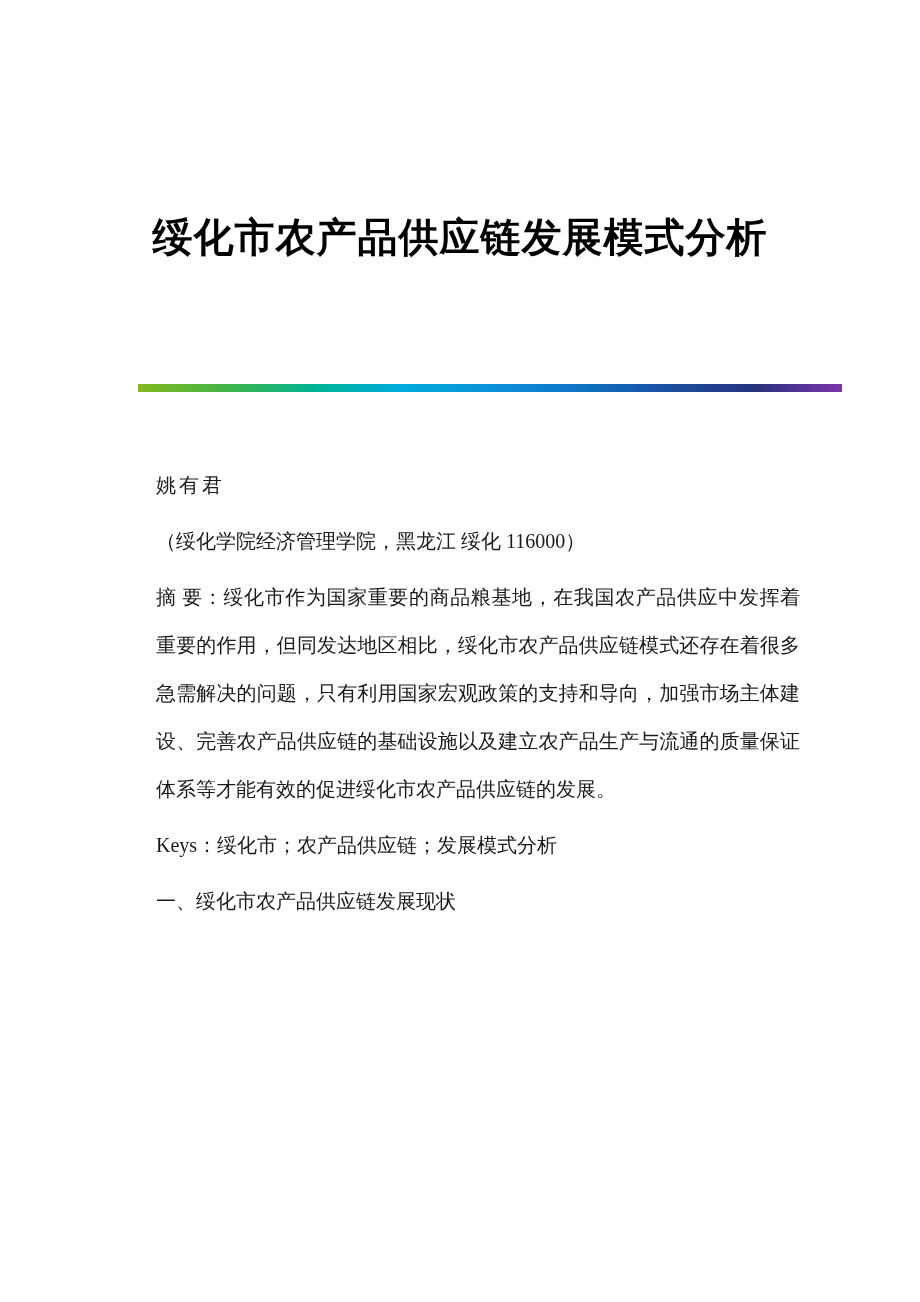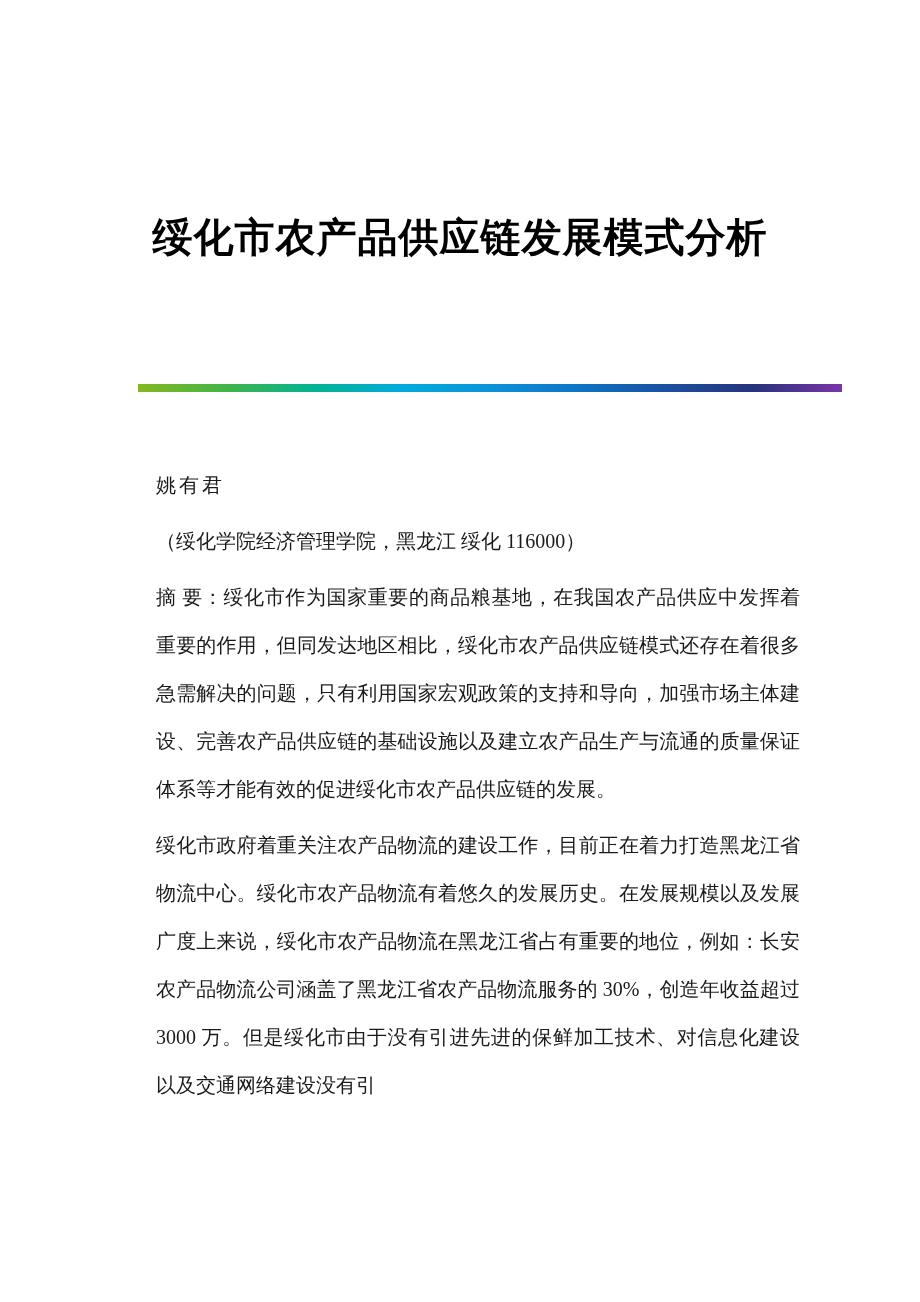--- a/index.html
+++ b/index.html
@@ -58,18 +58,19 @@
   <div class="divider" id="gradient-divider" style="background: linear-gradient(to right, rgb(132, 184, 30), rgb(66, 180, 72), rgb(0, 179, 148), rgb(0, 171, 220), rgb(12, 146, 216), rgb(13, 116, 196), rgb(26, 80, 160), rgb(39, 51, 124), rgb(123, 52, 170));"></div>
 
   <div class="content">
 
     <p class="author">姚有君</p>
 
     <p>（绥化学院经济管理学院，黑龙江 绥化 116000）</p>
 
     <p>摘 要：绥化市作为国家重要的商品粮基地，在我国农产品供应中发挥着重要的作用，但同发达地区相比，绥化市农产品供应链模式还存在着很多急需解决的问题，只有利用国家宏观政策的支持和导向，加强市场主体建设、完善农产品供应链的基础设施以及建立农产品生产与流通的质量保证体系等才能有效的促进绥化市农产品供应链的发展。</p>
 
+    <p>Keys：绥化市；农产品供应链；发展模式分析</p>
 
+    <p>一、绥化市农产品供应链发展现状</p>
 
-    <p>绥化市政府着重关注农产品物流的建设工作，目前正在着力打造黑龙江省物流中心。绥化市农产品物流有着悠久的发展历史。在发展规模以及发展广度上来说，绥化市农产品物流在黑龙江省占有重要的地位，例如：长安农产品物流公司涵盖了黑龙江省农产品物流服务的 30%，创造年收益超过 3000 万。但是绥化市由于没有引进先进的保鲜加工技术、对信息化建设以及交通网络建设没有引</p>
 
   </div>
 </div>
 
 </body></html>

